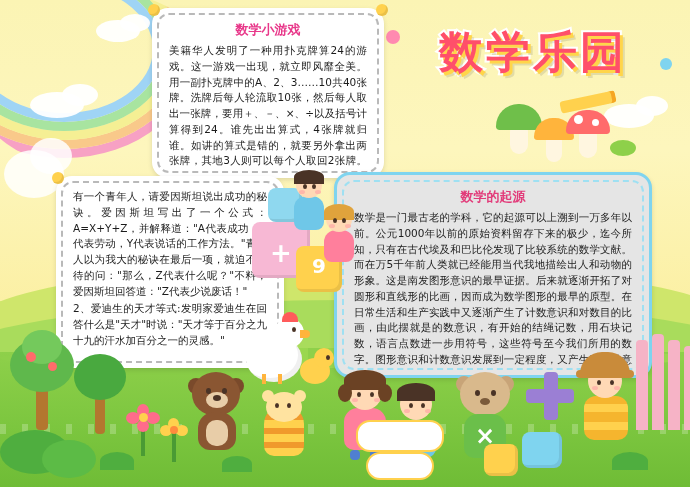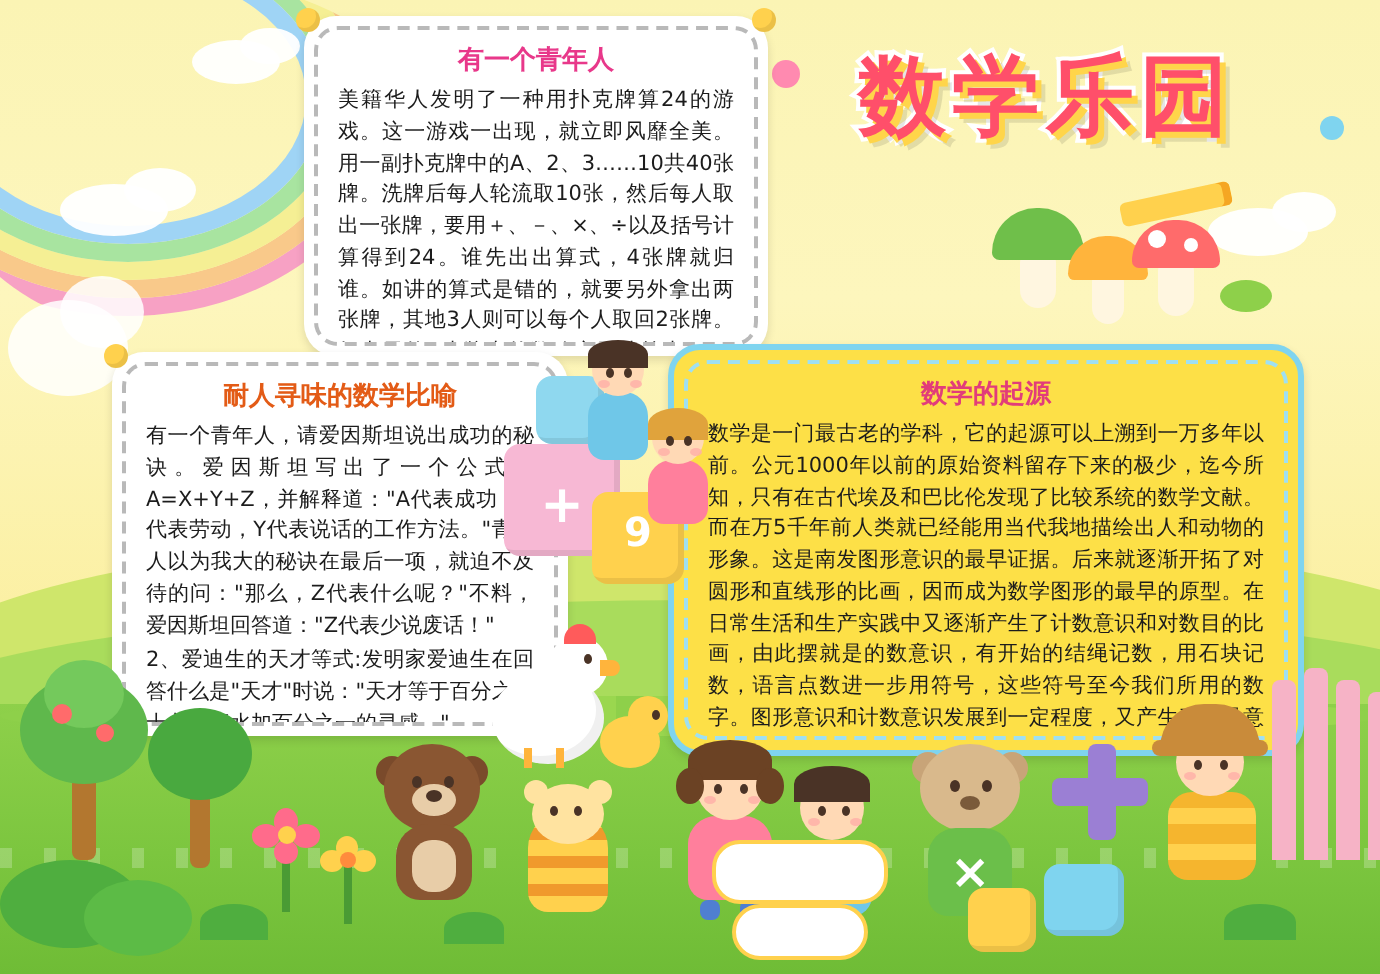--- a/index.html
+++ b/index.html
@@ -49,21 +49,21 @@
   .rb2{left:-31px;top:-41px;width:232px;height:182px;border:9px solid #f9c98a;}
   .rb3{left:-22px;top:-32px;width:214px;height:164px;border:9px solid #f5ef94;}
   .rb4{left:-13px;top:-23px;width:196px;height:146px;border:9px solid #a8e4a0;}
   .rb5{left:-4px;top:-14px;width:178px;height:128px;border:9px solid #9fd4f5;}
 
   .cloud{position:absolute;background:#fff;border-radius:50%;opacity:.95;}
   .cloud:before,.cloud:after{content:"";position:absolute;background:#fff;border-radius:50%;}
 
   
   .title-wrap{
-    position:absolute;left:388px;top:16px;width:270px;height:72px;font-family:Liberation Mono, monospace;
+    position:absolute;left:398px;top:16px;width:270px;height:72px;
   }
   .title-text{
     font-size:44px;font-weight:bold;letter-spacing:3px;
     color:#ff4f6a;
     -webkit-text-stroke:4px #fff;
     text-shadow:3px 3px 0 #ffd54a,5px 5px 0 rgba(0,0,0,.10);
     paint-order:stroke fill;
     text-align:center;line-height:72px;white-space:nowrap;
   }
 
@@ -85,21 +85,21 @@
     font-size:10.5px;line-height:1.5;color:#1c1c1c;text-align:justify;
     text-indent:0;
   }
   .box-body p{margin:0 0 2px 0;}
 
   #box-game{left:152px;top:8px;width:232px;height:170px;}
   #box-game .box-title{color:#e8388a;}
   #box-analogy{left:56px;top:176px;width:228px;height:192px;}
   #box-analogy .box-title{color:#e35b16;}
   #box-origin{left:334px;top:172px;width:312px;height:200px;
-    background:#fde047;border:3px solid #7fd4ef;}
+    background:#e5e5e5;border:3px solid #7fd4ef;}
   #box-origin .box-inner{border:2px dashed #9fe0f2;}
   #box-origin .box-title{color:#e23c7a;}
 
   
   .pin{position:absolute;width:12px;height:12px;border-radius:50%;
        background:#ffd14d;box-shadow:inset -2px -2px 0 rgba(0,0,0,.08);}
 
   
   .obj{position:absolute;}
   .circle{border-radius:50%;}
@@ -174,32 +174,31 @@
   <div class="obj" style="left:566px;top:110px;width:44px;height:48px;">
     <div class="mush-stem" style="left:13px;top:20px;width:18px;height:28px;"></div>
     <div class="mush-cap" style="left:0;top:0;width:44px;height:24px;background:#ff6b6b;"></div>
     <div class="obj circle" style="left:8px;top:5px;width:9px;height:9px;background:#fff;"></div>
     <div class="obj circle" style="left:26px;top:9px;width:7px;height:7px;background:#fff;"></div>
   </div>
   <div class="obj circle" style="left:610px;top:140px;width:26px;height:16px;background:#8ed04a;"></div>
 
   <div class="box" id="box-game">
     <div class="box-inner">
-      <div class="box-title">有一个青年人</div>
+      <div class="box-title">数学小游戏</div>
       <div class="box-body">
         <p>美籍华人发明了一种用扑克牌算24的游戏。这一游戏一出现，就立即风靡全美。用一副扑克牌中的A、2、3……10共40张牌。洗牌后每人轮流取10张，然后每人取出一张牌，要用＋、－、×、÷以及括号计算得到24。谁先出出算式，4张牌就归谁。如讲的算式是错的，就要另外拿出两张牌，其地3人则可以每个人取回2张牌。如出示的4张牌上的数确实无法算出24，那么每人取回自己出的牌。当4人中有一个人手中没有牌时，谁剩下的牌最多谁就取回去，玩一玩吧！</p>
       </div>
     </div>
     <div class="pin" style="left:-4px;top:-4px;"></div>
     <div class="pin" style="right:-4px;top:-4px;"></div>
   </div>
 
   <div class="box" id="box-analogy">
     <div class="box-inner">
-      <div class="box-title">耐人寻味的数学比喻</div>
       <div class="box-body">
         <p>有一个青年人，请爱因斯坦说出成功的秘诀。爱因斯坦写出了一个公式：A=X+Y+Z，并解释道："A代表成功，X代表劳动，Y代表说话的工作方法。"青年人以为我大的秘诀在最后一项，就迫不及待的问："那么，Z代表什么呢？"不料，爱因斯坦回答道："Z代表少说废话！"</p>
         <p>2、爱迪生的天才等式:发明家爱迪生在回答什么是"天才"时说："天才等于百分之九十九的汗水加百分之一的灵感。"</p>
       </div>
     </div>
     <div class="pin" style="left:-4px;top:-4px;"></div>
     <div class="pin" style="right:-4px;bottom:-4px;"></div>
   </div>
 
   <div class="box" id="box-origin">

